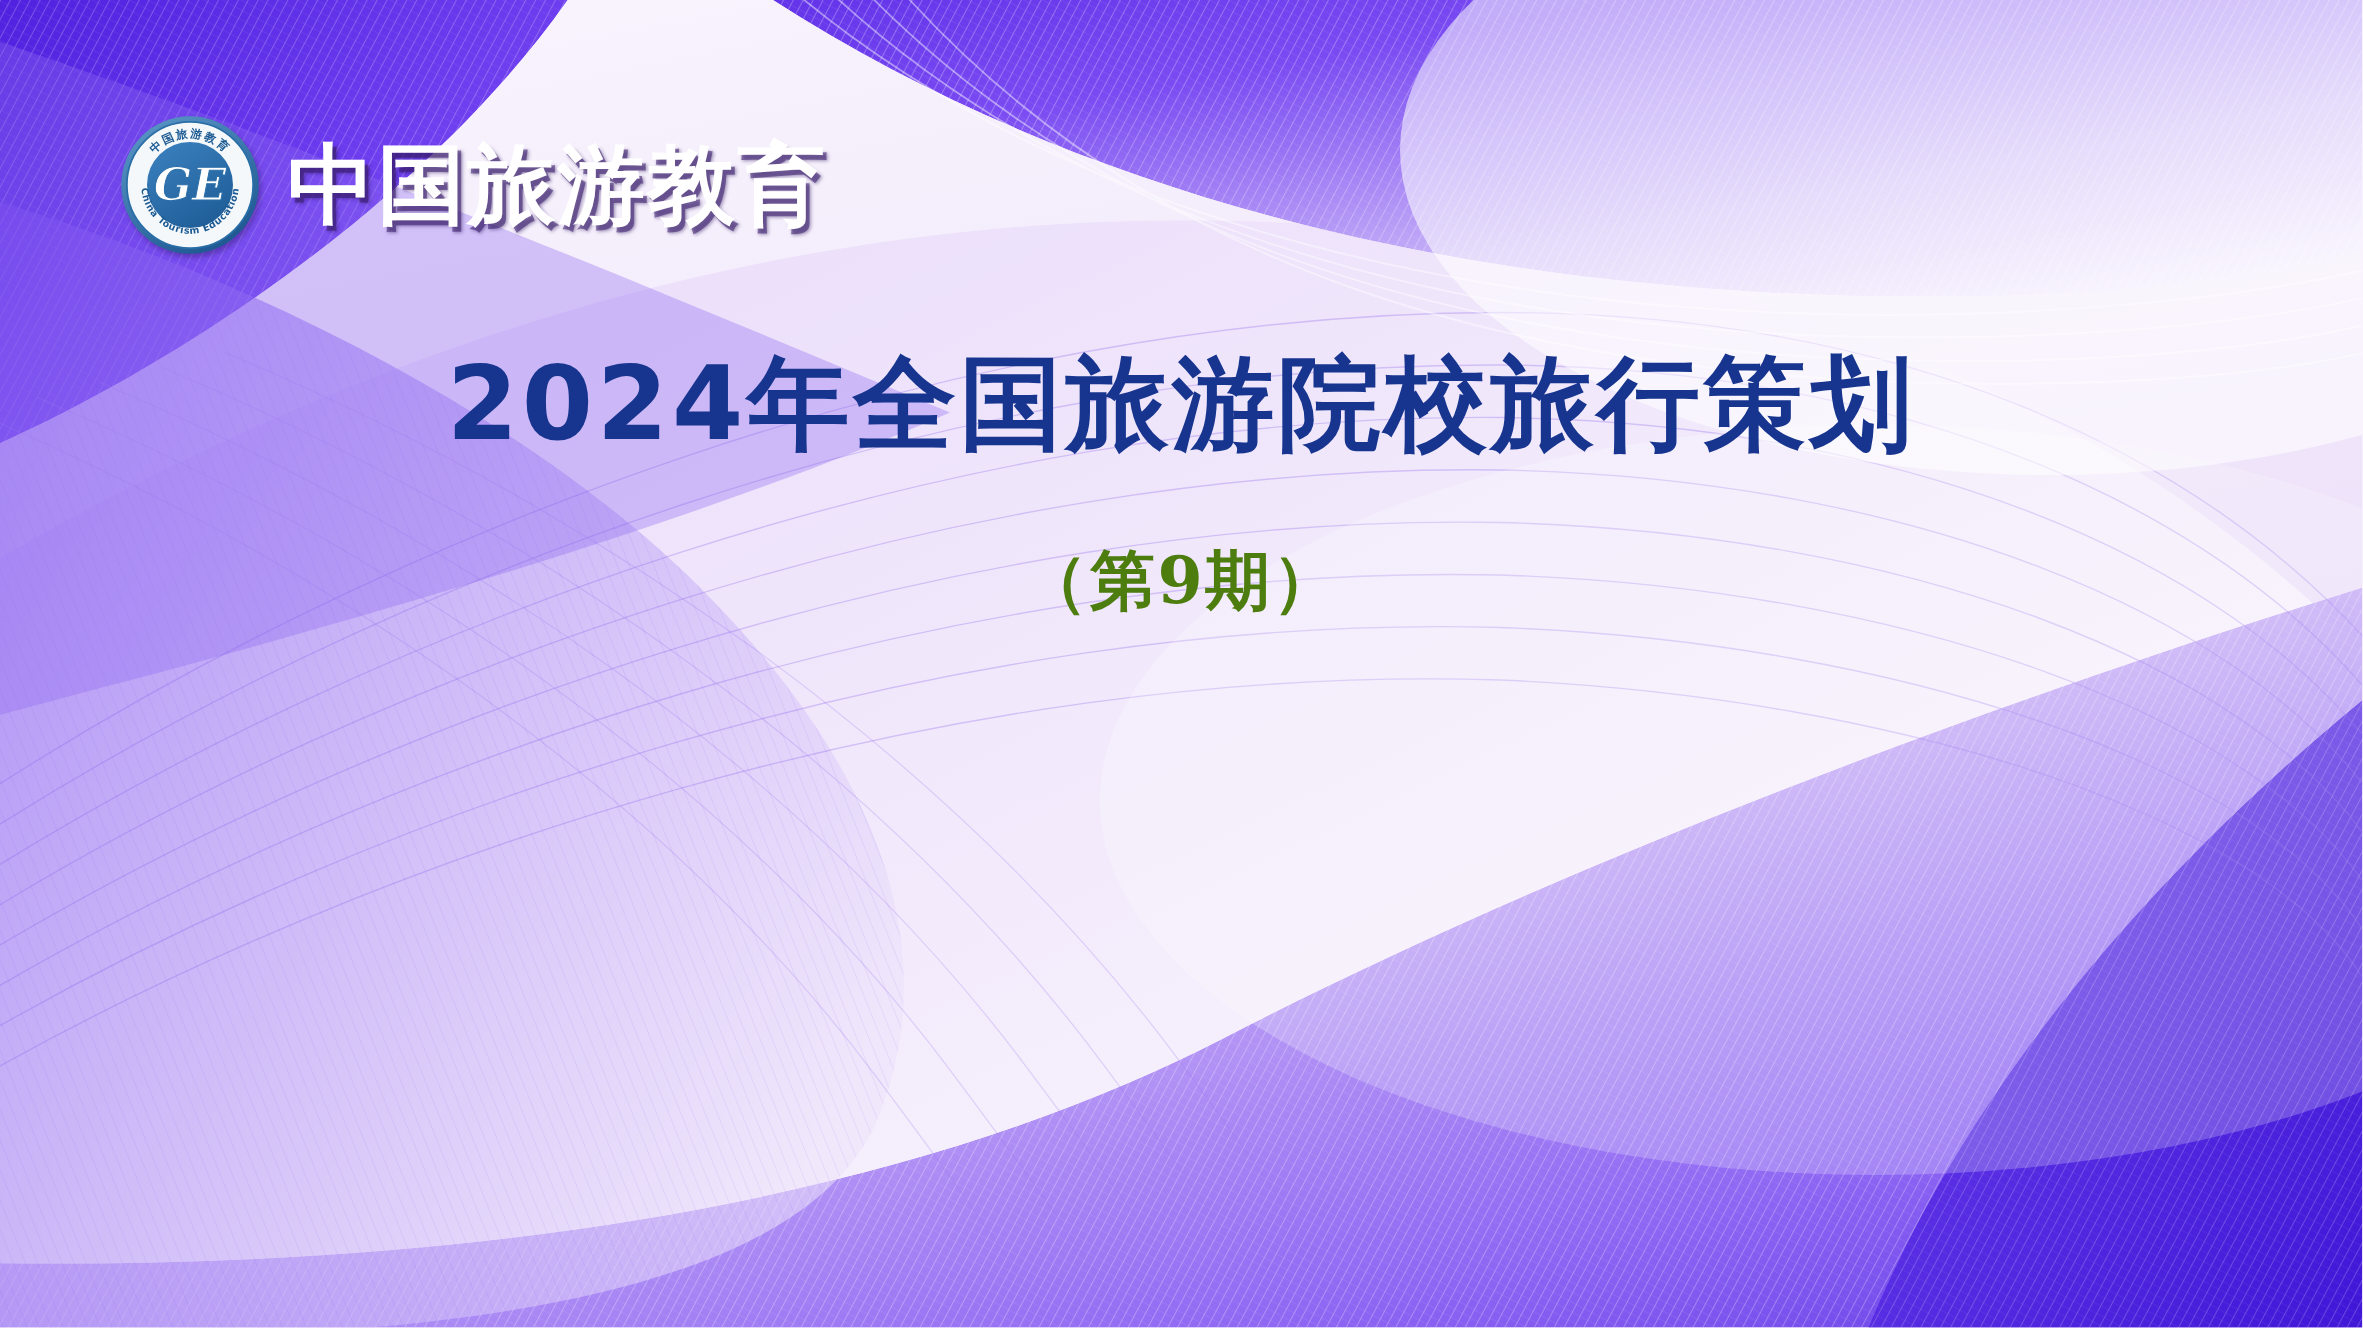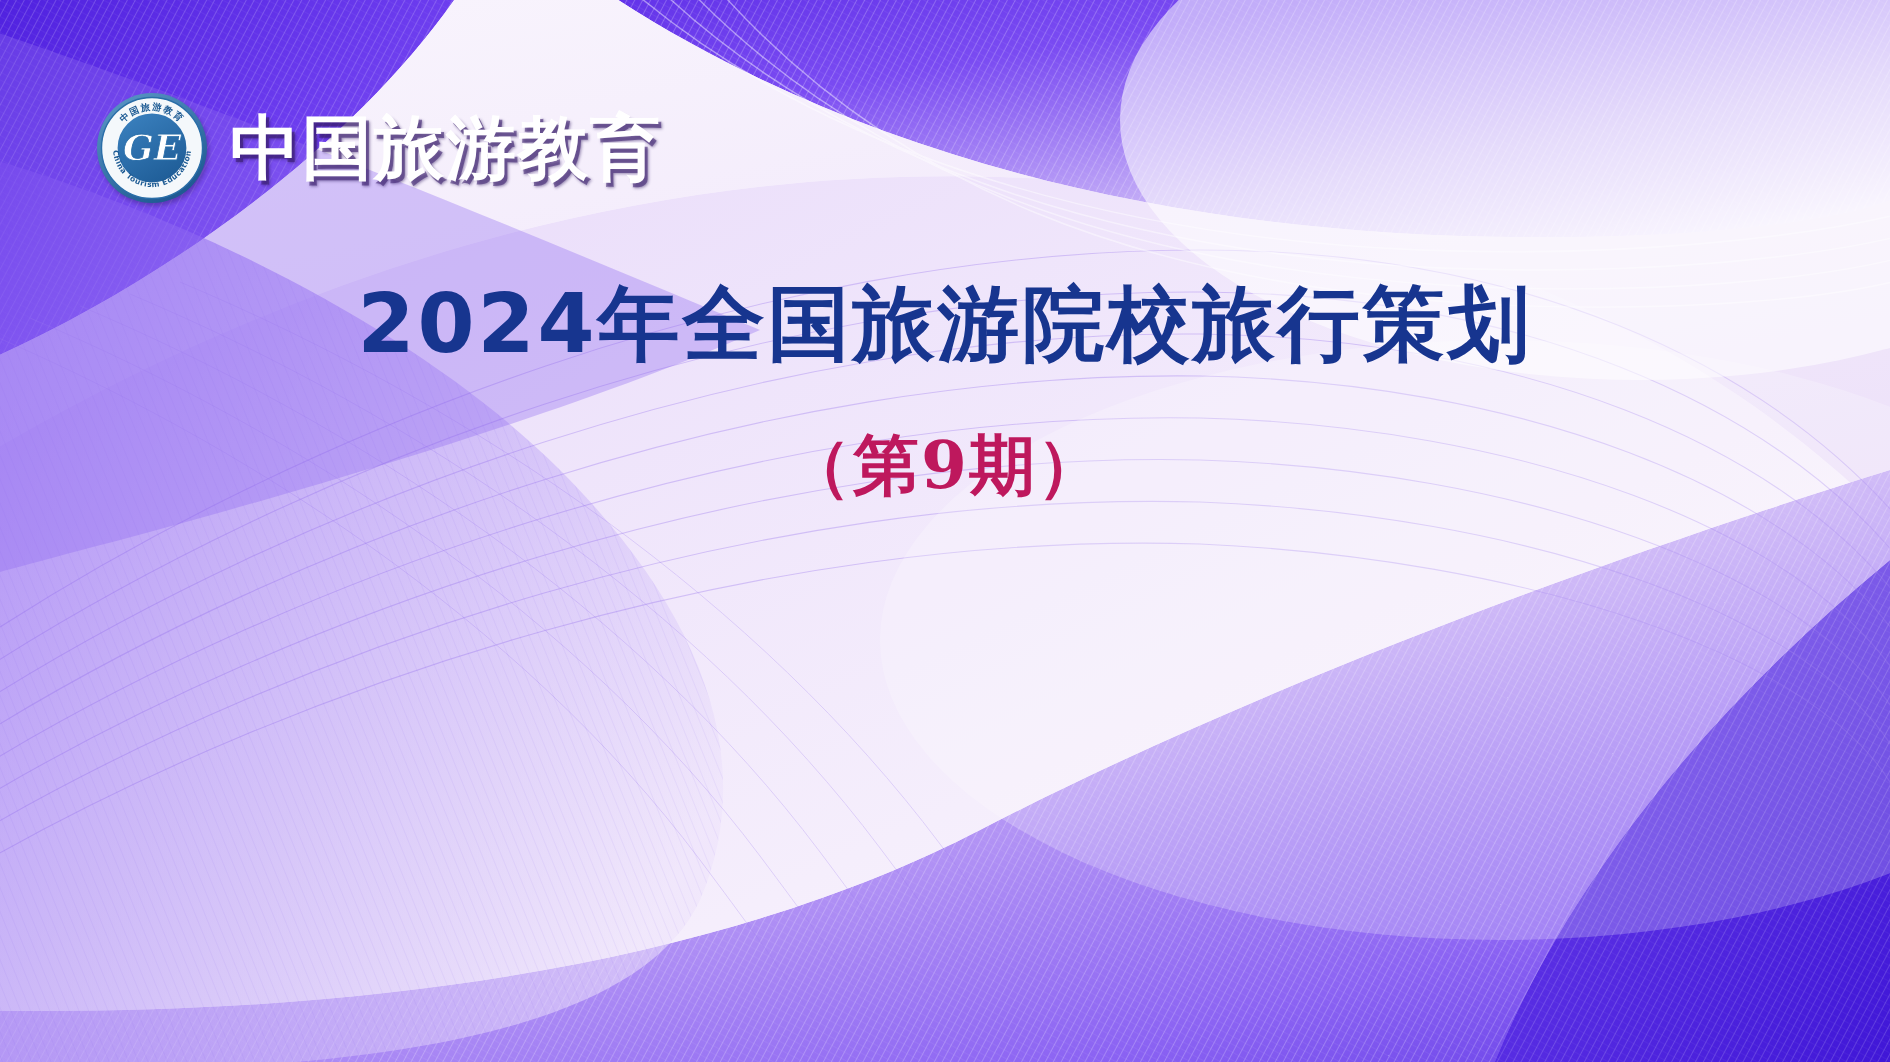--- a/index.html
+++ b/index.html
@@ -81,23 +81,23 @@
     color: #17358f;
     letter-spacing: 3px;
     white-space: nowrap;
   }
   .headline-line.l2 {
     letter-spacing: 6px;
   }
   .edition-line {
     font-family: "DejaVu Serif", "Liberation Serif", serif;
     font-weight: bold;
-    font-size: 66px;
+    font-size: 52px;
     line-height: 150px;
-    color: #be185d;
+    color: #4d7c0f;
     letter-spacing: 2px;
     white-space: nowrap;
   }
 </style>
 </head>
 <body>
 
 <div class="stage">
 
   <svg class="bg-art" viewBox="0 0 1890 1062" preserveAspectRatio="none">

